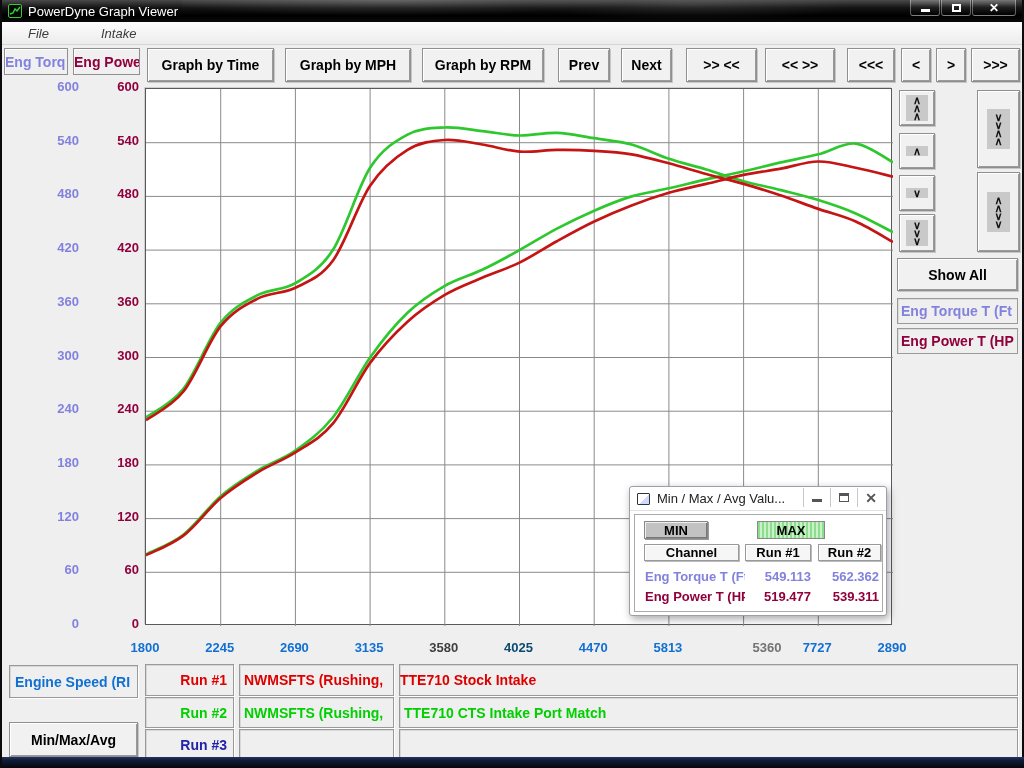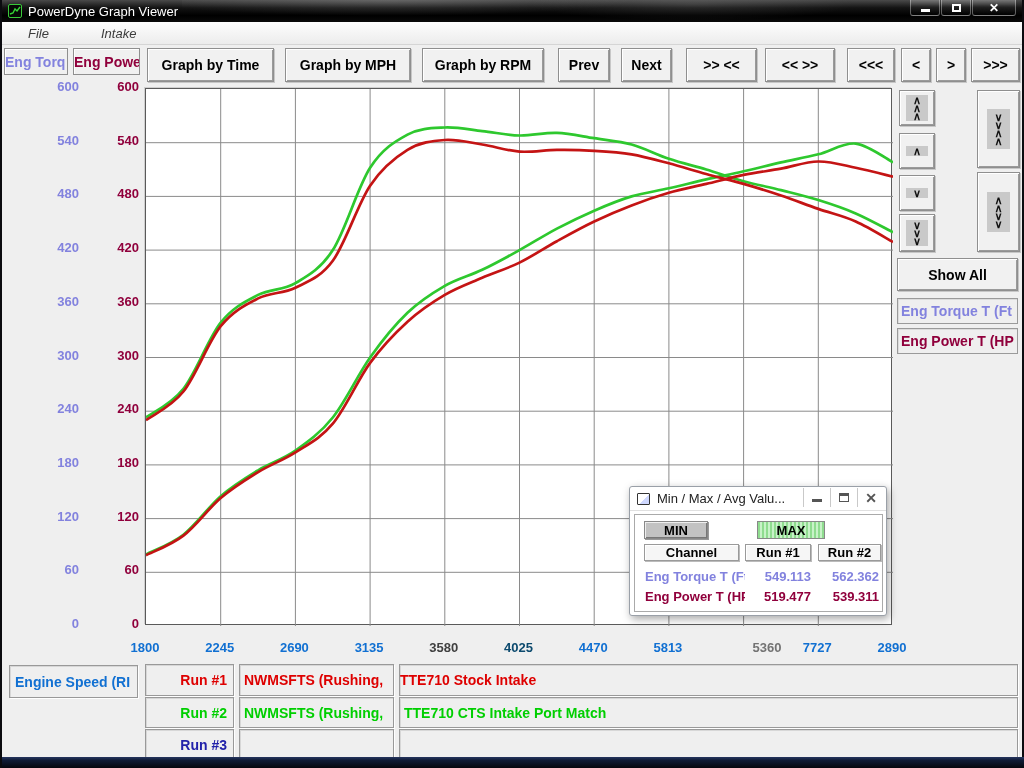--- a/index.html
+++ b/index.html
@@ -286,20 +286,21 @@
             <div class="mm-row" style="top: 74px; color: rgb(144, 0, 60);">
               <div class="mm-cell" style="left: 10px; width: 100px;">Eng Power T (HP)</div>
               <div class="mm-cell" style="left: 106px; width: 70px; text-align: right;">519.477</div>
               <div class="mm-cell" style="left: 179px; width: 65px; text-align: right;">539.311</div>
             </div>
           </div>
       </div>
     </div>
 
     <div class="sunkenbox" style="left: 7px; top: 620px; width: 129px; height: 33px; padding-left: 5px; color: rgb(17, 112, 210);" id="xaxislabel">Engine Speed (RI</div>
+    <div class="btn3d" style="left:7px;top:677px;width:129px;height:35px;">Min/Max/Avg</div>
     <div id="runrows">
         <div class="sunkenbox" style="left: 143px; top: 619px; width: 89px; height: 32px; justify-content: flex-end; padding-right: 6px; color: rgb(222, 0, 0);">Run #1</div>
         <div class="sunkenbox" style="left: 237px; top: 619px; width: 155px; height: 32px; padding-left: 4px; color: rgb(222, 0, 0);">NWMSFTS (Rushing,</div>
         <div class="sunkenbox" style="left: 397px; top: 619px; width: 619px; height: 32px; color: rgb(222, 0, 0);">TTE710 Stock Intake</div>
         <div class="sunkenbox" style="left: 143px; top: 652px; width: 89px; height: 31px; justify-content: flex-end; padding-right: 6px; color: rgb(0, 207, 0);">Run #2</div>
         <div class="sunkenbox" style="left: 237px; top: 652px; width: 155px; height: 31px; padding-left: 4px; color: rgb(0, 207, 0);">NWMSFTS (Rushing,</div>
         <div class="sunkenbox" style="left: 397px; top: 652px; width: 619px; height: 31px; padding-left: 4px; color: rgb(0, 207, 0);">TTE710 CTS Intake Port Match</div>
         <div class="sunkenbox" style="left: 143px; top: 684px; width: 89px; height: 31px; justify-content: flex-end; padding-right: 6px; color: rgb(34, 34, 170);">Run #3</div>
         <div class="sunkenbox" style="left: 237px; top: 684px; width: 155px; height: 31px; padding-left: 4px; color: rgb(34, 34, 170);"></div>
         <div class="sunkenbox" style="left: 397px; top: 684px; width: 619px; height: 31px; padding-left: 4px; color: rgb(34, 34, 170);"></div>

